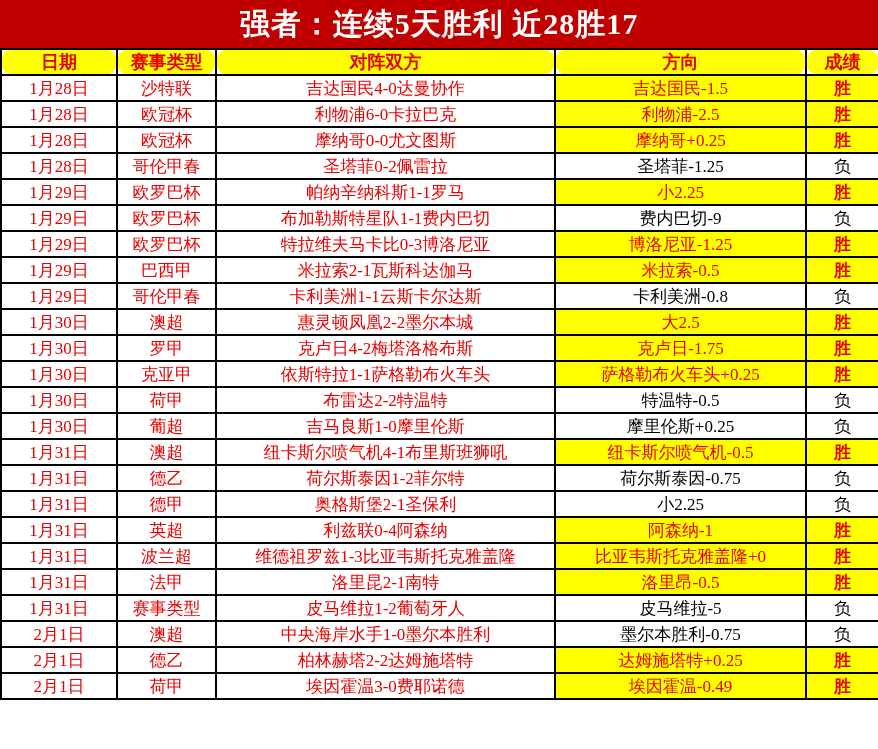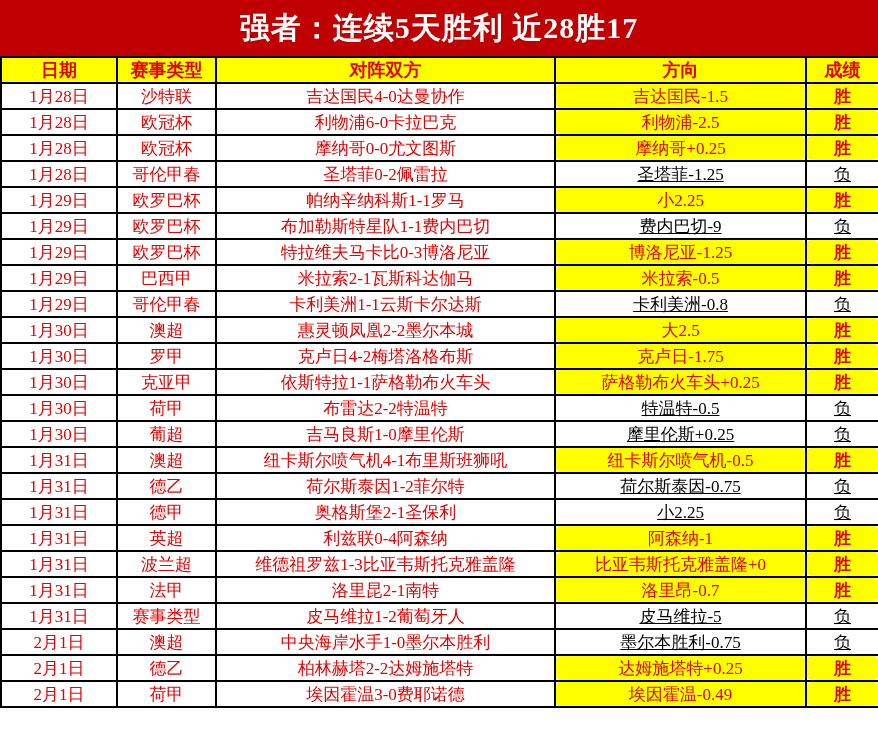--- a/index.html
+++ b/index.html
@@ -12,21 +12,21 @@
     --cell-bg: #ffffff;
   }
   * { box-sizing: border-box; }
   html, body {
     margin: 0; padding: 0;
     width: 878px; height: 749px;
     background: #ffffff;
     font-family: "Liberation Serif", "DejaVu Serif", serif;
   }
   .title-bar {
-    width: 878px; height: 56px;
+    width: 878px; height: 48px;
     background: var(--title-bg);
     color: var(--title-fg);
     display: flex; align-items: center; justify-content: center;
     font-size: 30px; font-weight: bold;
     letter-spacing: 1px;
   }
   table.results {
     width: 878px;
     table-layout: fixed;
     border-collapse: collapse;
@@ -39,42 +39,41 @@
     vertical-align: middle;
     white-space: nowrap;
     overflow: hidden;
     background: var(--cell-bg);
   }
   table.results th {
     background: var(--highlight);
     color: var(--red-text);
     font-size: 18px;
     font-weight: bold;
+    border-radius: 13px;
   }
   table.results td {
     color: var(--red-text);
     font-size: 17px;
   }
   col.c1 { width: 116px; }
   col.c2 { width: 99px; }
   col.c3 { width: 339px; }
   col.c4 { width: 251px; }
   col.c5 { width: 73px; }
   tr.win td.c-dir,
   tr.win td.c-result {
     background: var(--highlight);
     color: var(--red-text);
-    border-radius: 8px;
   }
   tr.win td.c-result { font-weight: bold; }
   tr.loss td.c-dir,
   tr.loss td.c-result {
     background: var(--cell-bg);
     color: var(--loss-text);
-    text-decoration: underline;
   }
 </style>
 </head>
 <body>
 
 <div class="title-bar">
   <span>强者：连续5天胜利 近28胜17</span>
 </div>
 
 <table class="results">
@@ -225,21 +224,21 @@
     <td class="c-date">1月31日</td>
     <td class="c-league">波兰超</td>
     <td class="c-match">维德祖罗兹1-3比亚韦斯托克雅盖隆</td>
     <td class="c-dir">比亚韦斯托克雅盖隆+0</td>
     <td class="c-result">胜</td>
   </tr>
       <tr class="win">
     <td class="c-date">1月31日</td>
     <td class="c-league">法甲</td>
     <td class="c-match">洛里昆2-1南特</td>
-    <td class="c-dir">洛里昂-0.7</td>
+    <td class="c-dir">洛里昂-0.5</td>
     <td class="c-result">胜</td>
   </tr>
       <tr class="loss">
     <td class="c-date">1月31日</td>
     <td class="c-league">赛事类型</td>
     <td class="c-match">皮马维拉1-2葡萄牙人</td>
     <td class="c-dir">皮马维拉-5</td>
     <td class="c-result">负</td>
   </tr>
       <tr class="loss">

